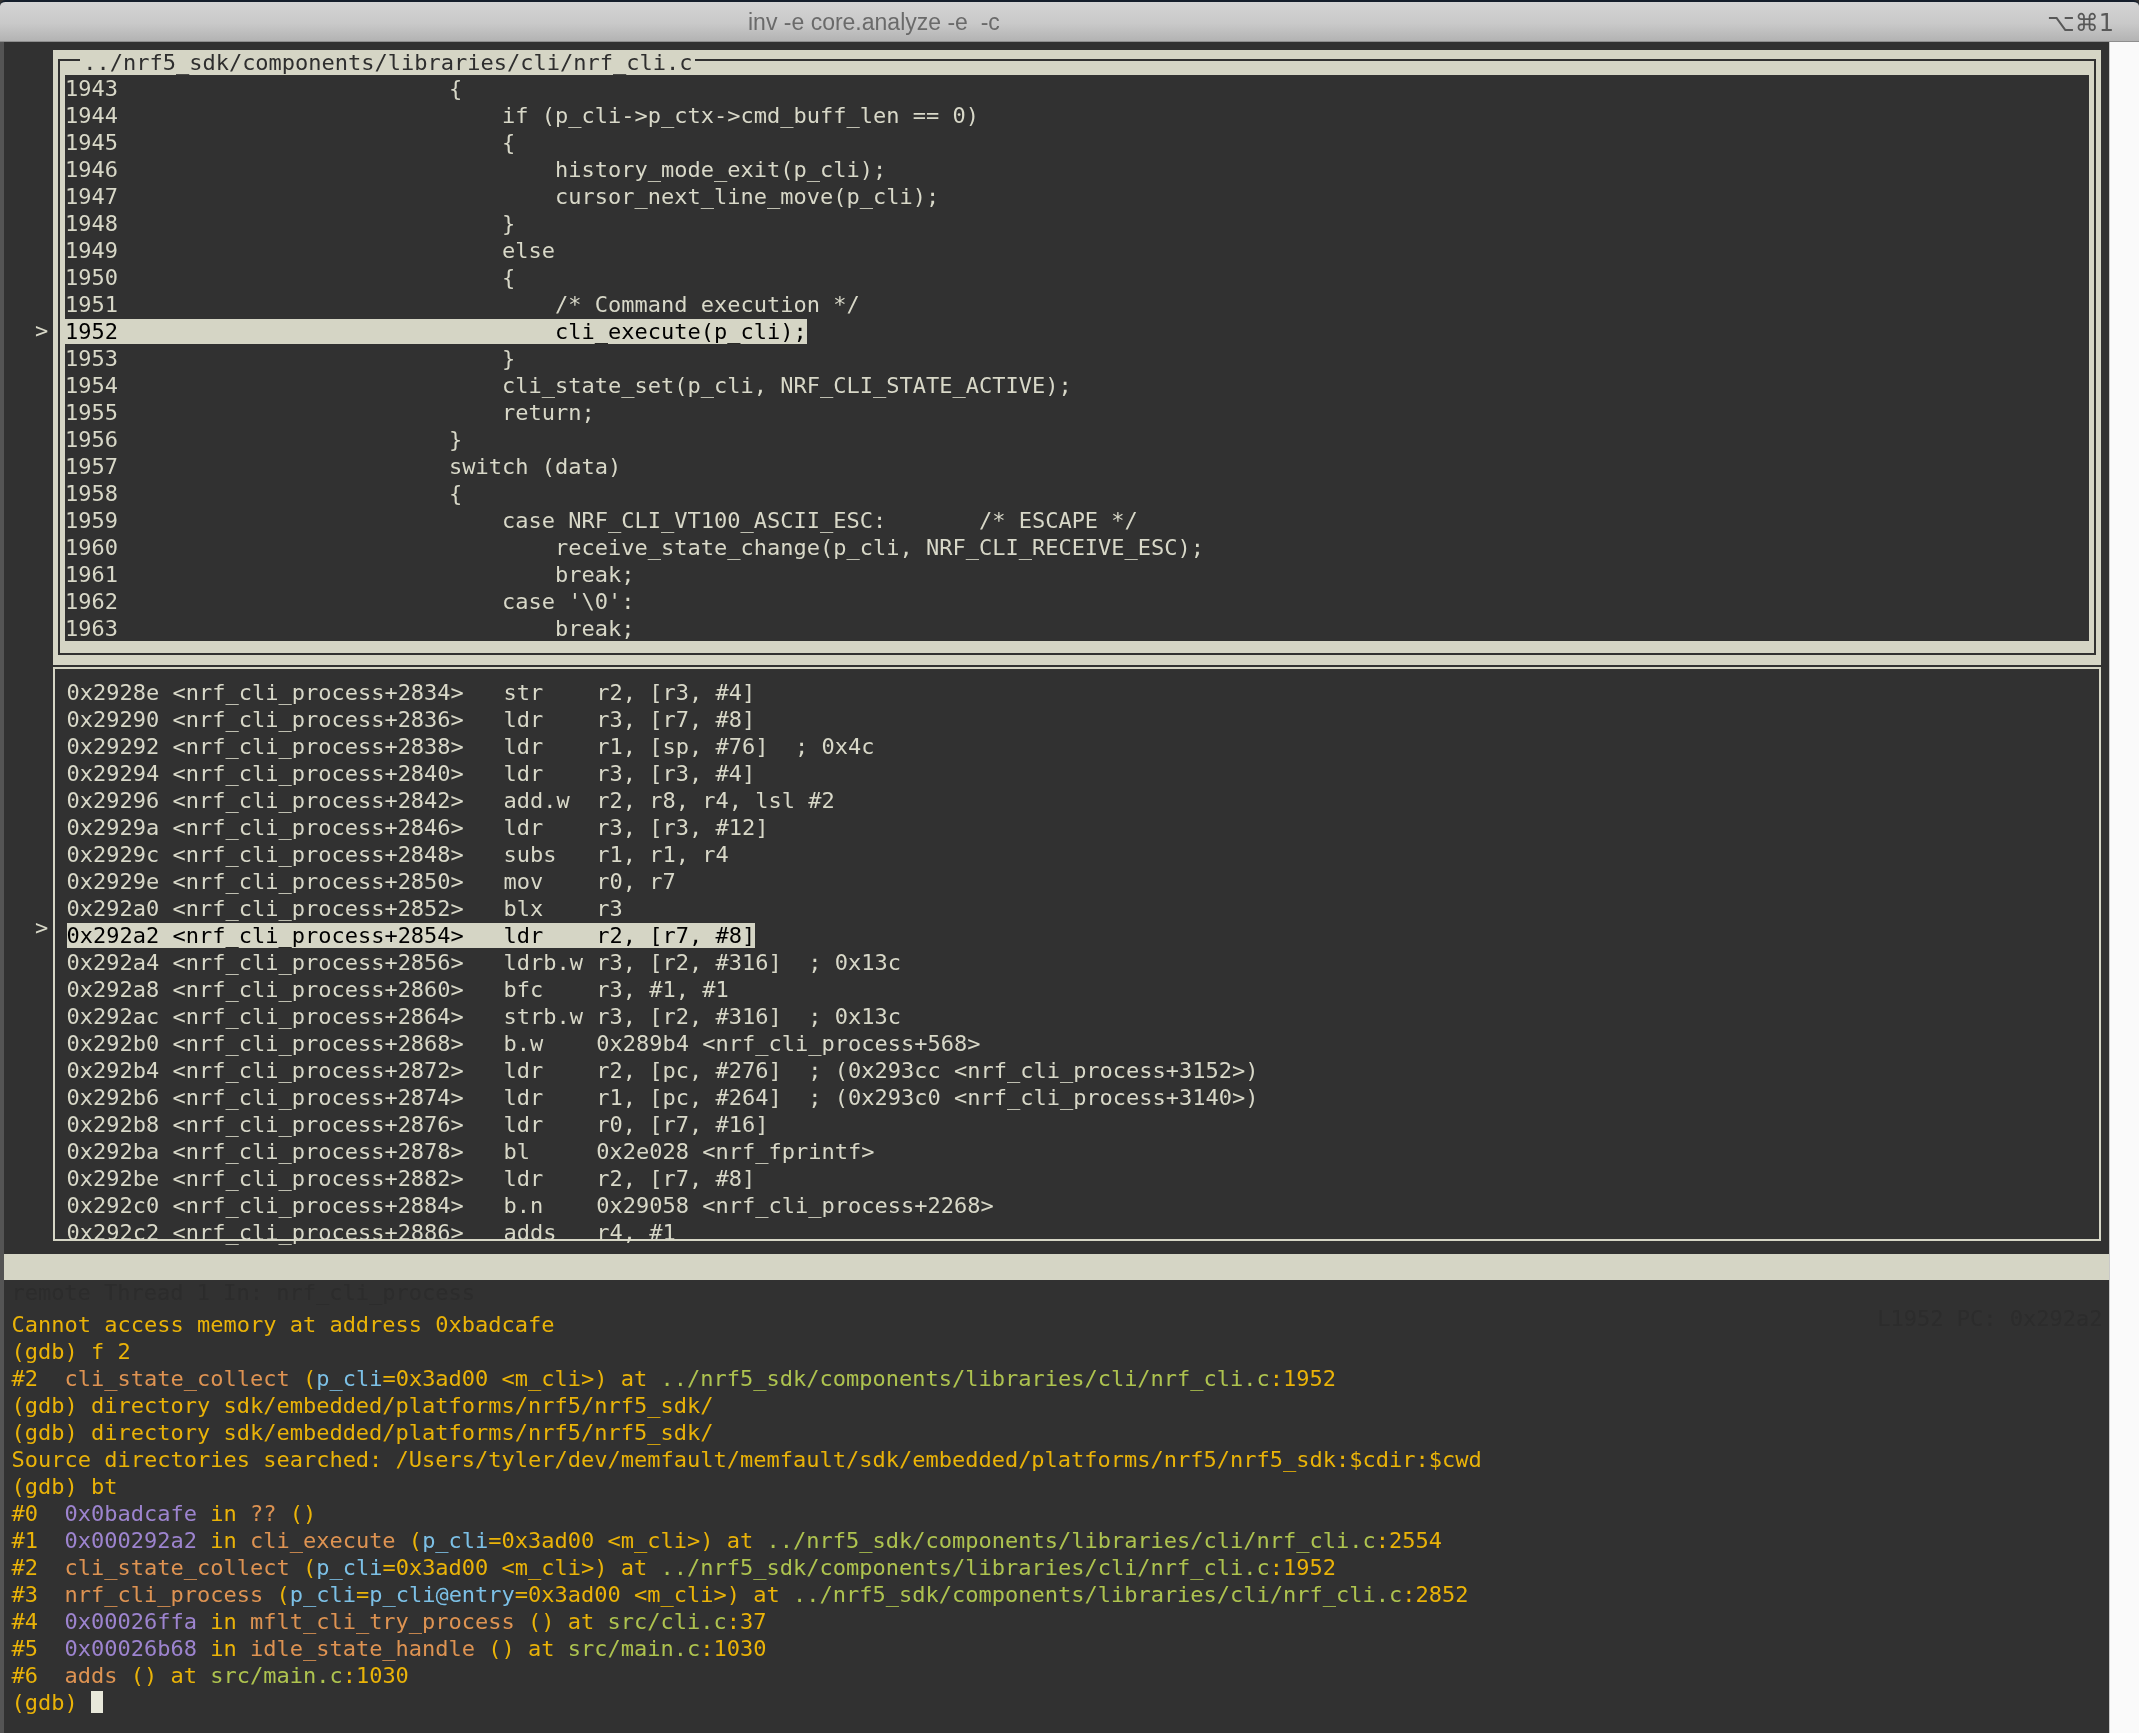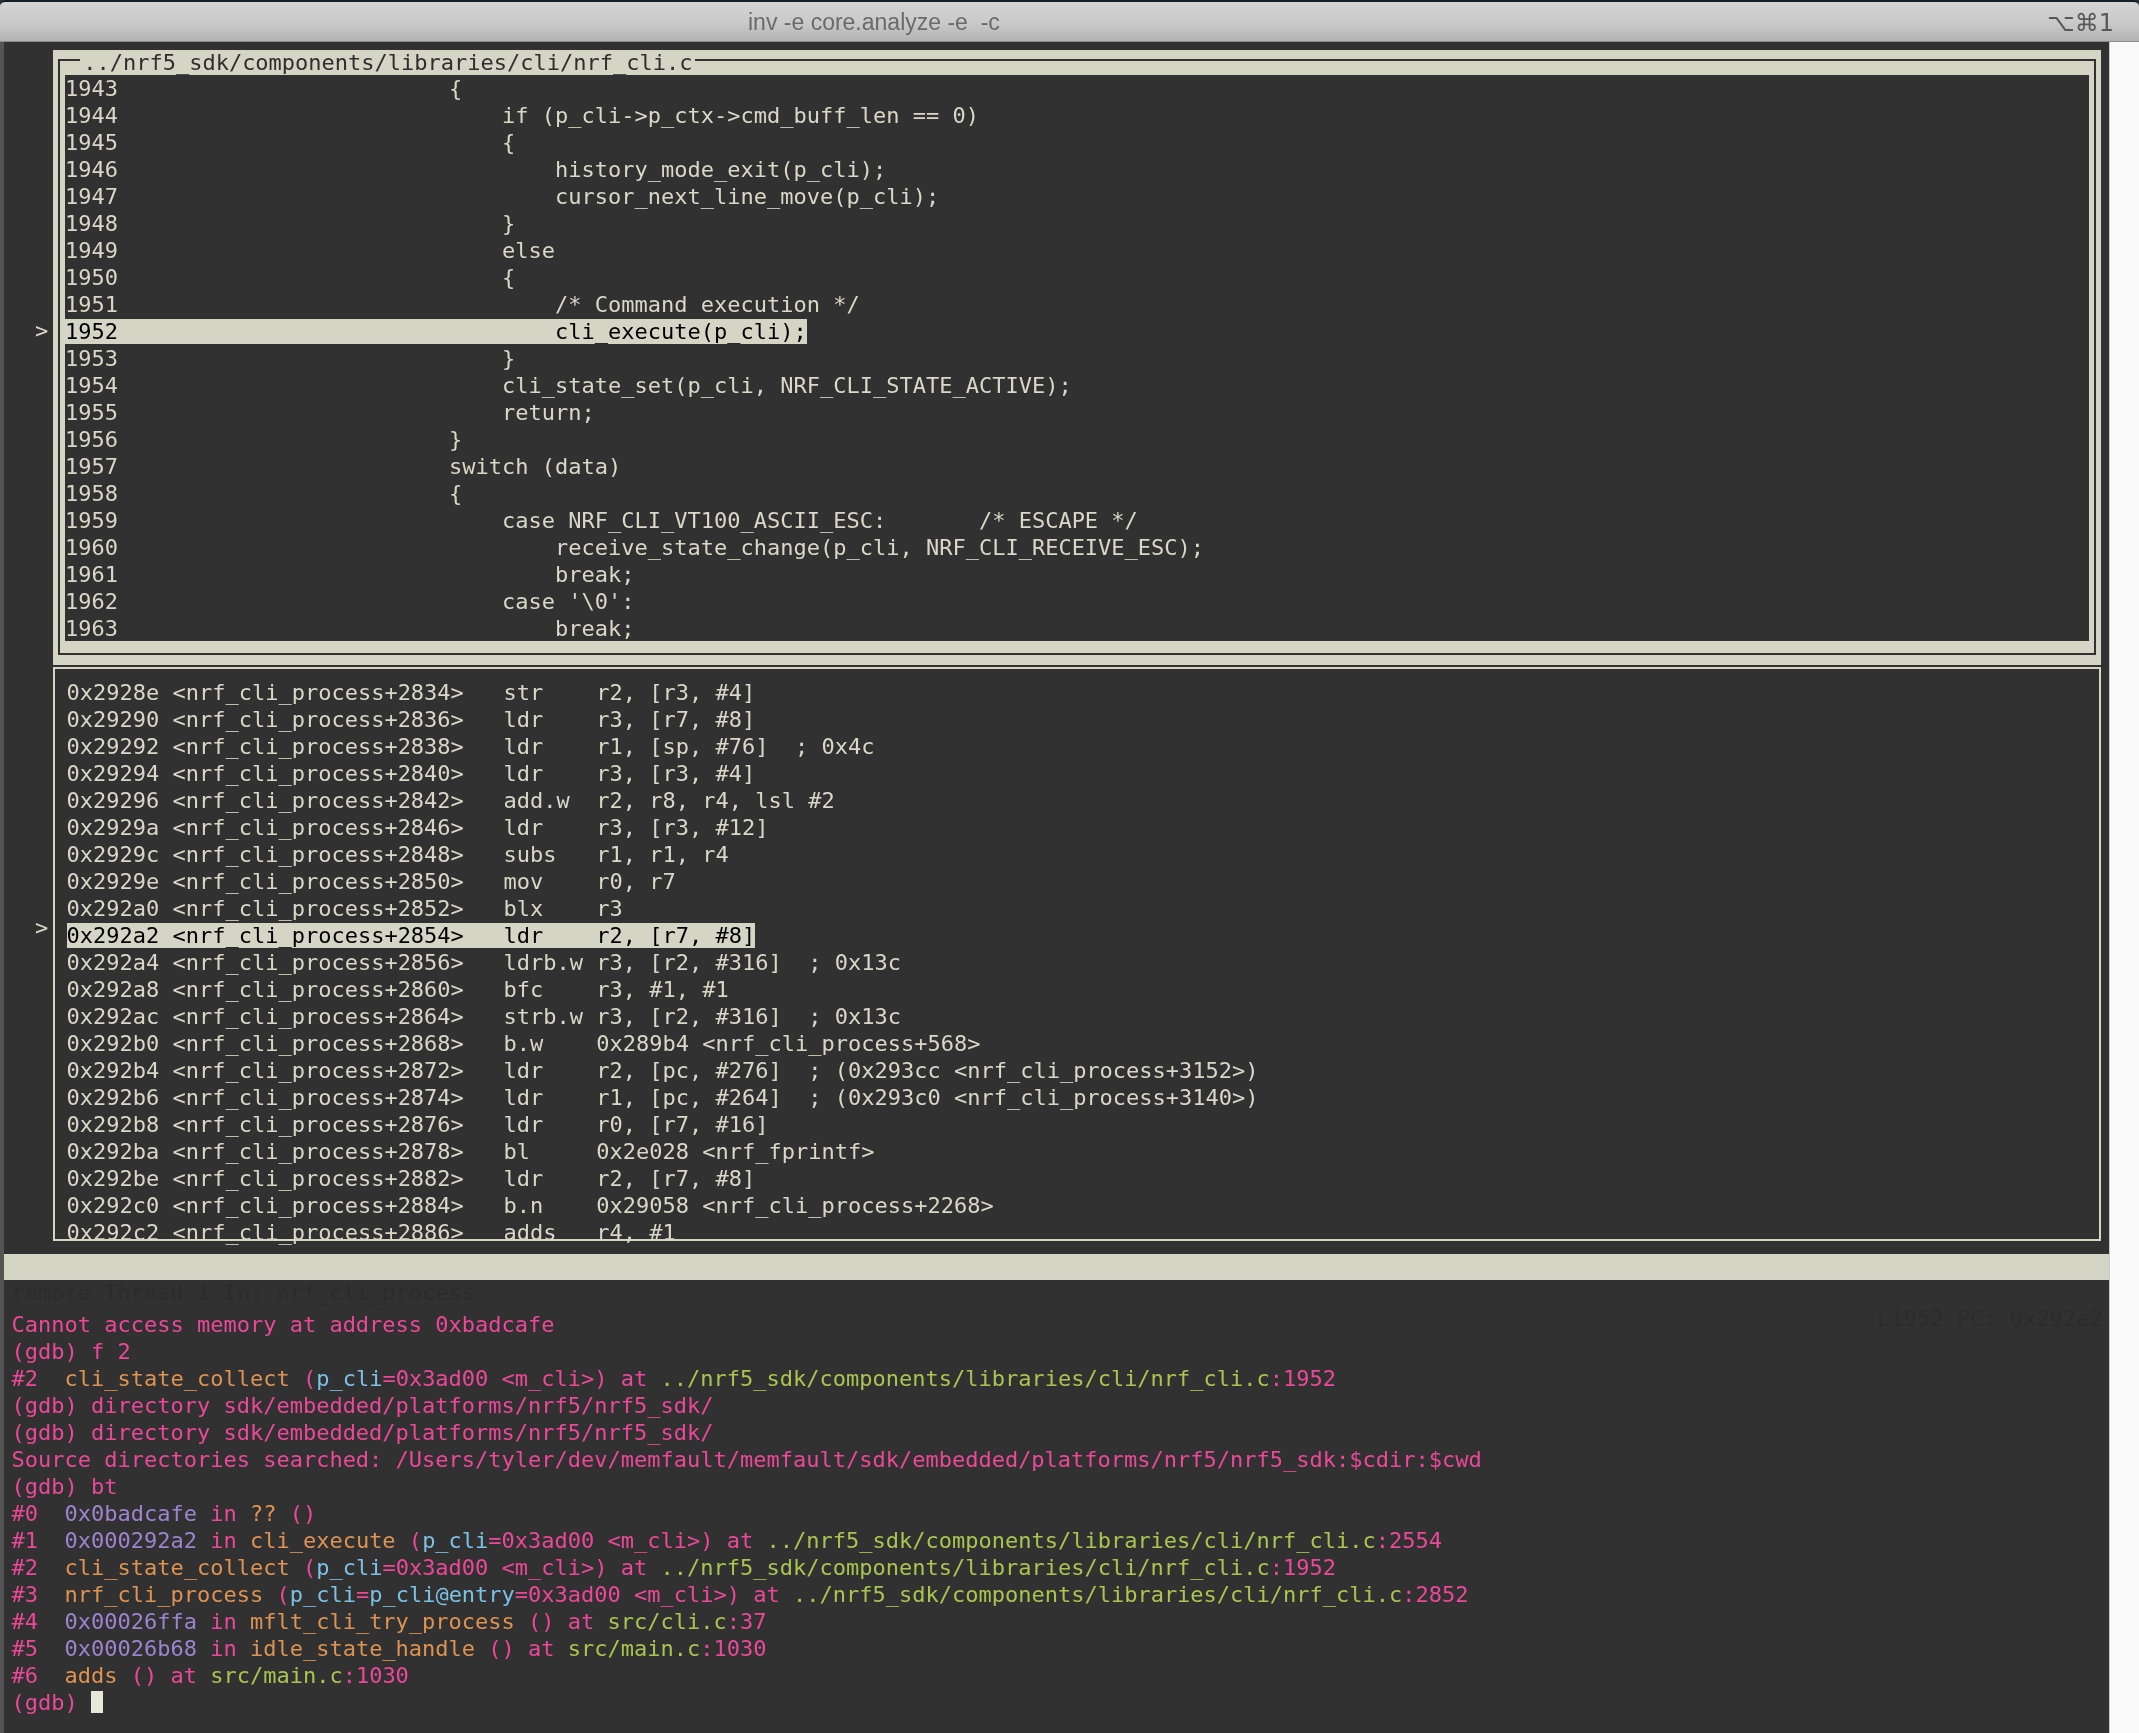--- a/index.html
+++ b/index.html
@@ -44,21 +44,21 @@
 
   
   .statusbar { position:absolute; left:3.8px; right:29px; top:1212px; height:26px; line-height:26px;
                background:#d5d5c5; color:#2c2c2c; white-space:pre; }
   .statusbar .sb-left { position:absolute; left:7.6px; }
   .statusbar .sb-right { position:absolute; right:7.6px; }
 
   
   .console { position:absolute; left:11.5px; top:1269px; right:32.5px; }
   .console-line { white-space:pre; height:27px; line-height:27px; }
-  .c-fg     { color:#ec4899; }
+  .c-fg     { color:#eab308; }
   .c-orange { color:#de9352; }
   .c-cyan   { color:#7cc0e6; }
   .c-green  { color:#aec34f; }
   .c-purple { color:#9d84cf; }
   .cursor { display:inline-block; width:12.4px; height:22px; background:#e8e8da; vertical-align:-2.9px; }
 </style>
 </head>
 <body>
 
 <div class="screen">

